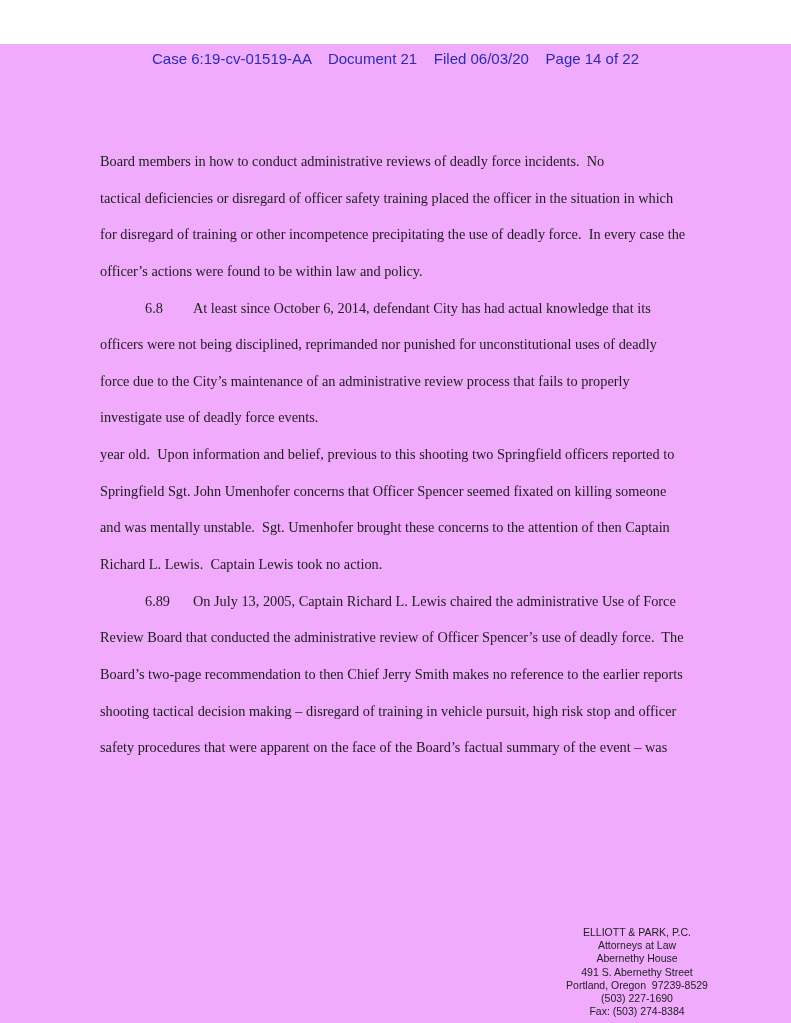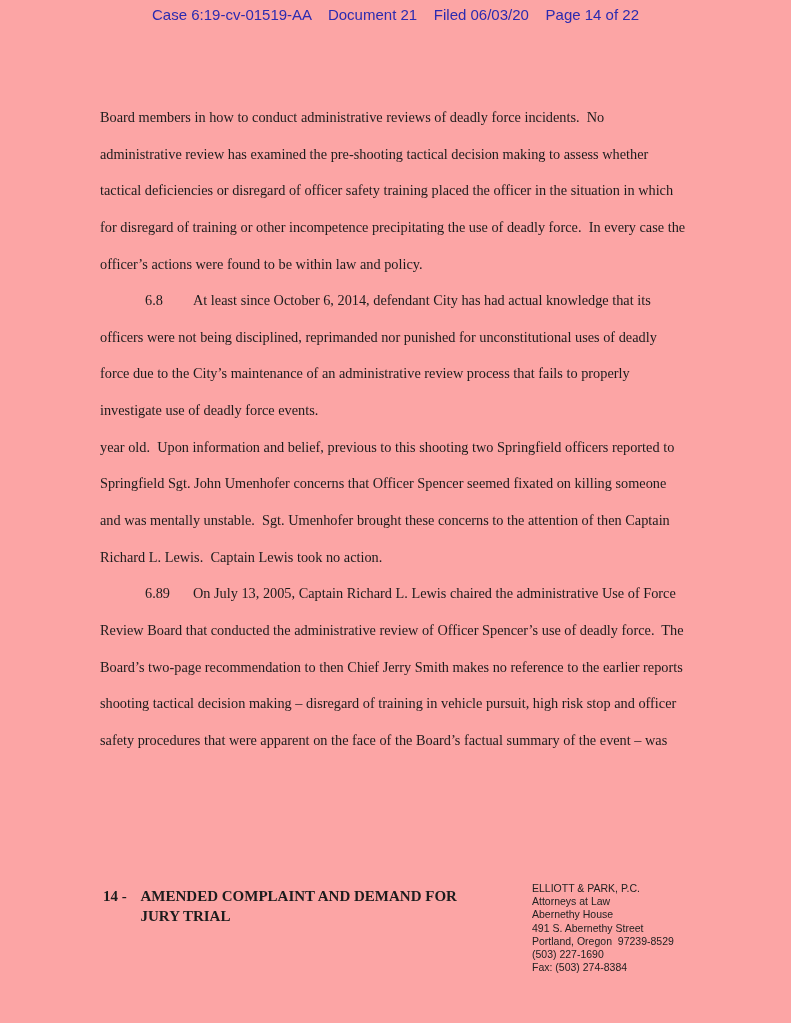--- a/index.html
+++ b/index.html
@@ -6,21 +6,22 @@
   html, body { background: #ffffff; }
   body {
     width: 791px; height: 1023px;
     position: relative;
     font-family: "Liberation Serif", serif;
     color: #1c1c1c;
     overflow: hidden;
   }
   .page {
     position: absolute; inset: 0;
-    background: #fca5a5;
+    background: #f0abfc;
+    margin-top: 44px;
   }
   .case-header {
     position: absolute;
     top: 6px; left: 0; width: 100%;
     text-align: center;
     font-family: "Liberation Sans", sans-serif;
     font-size: 15px;
     color: #2b2bb0;
     white-space: pre;
   }
@@ -47,38 +48,38 @@
     font-weight: bold;
     font-size: 15px;
     line-height: 20px;
   }
   .doc-footer-left .page-num { margin-right: 10px; white-space: pre; }
   .doc-footer-left .title-lines div { white-space: pre; }
   .doc-footer-right {
     position: absolute;
     left: 532px; top: 882px;
     width: 210px;
+    text-align: center;
     font-family: "Liberation Sans", sans-serif;
     font-size: 10.5px;
     line-height: 13.2px;
     color: #222;
   }
   .doc-footer-right div { white-space: pre; }
 </style>
 </head>
 <body>
 
 <div class="page">
 
   <div class="case-header" style="color: rgb(43, 43, 176);">Case 6:19-cv-01519-AA    Document 21    Filed 06/03/20    Page 14 of 22</div>
 
   <div class="doc-body">
       <div>
         <div class="line">Board members in how to conduct administrative reviews of deadly force incidents.  No</div>
-        <div class="line">administrative review has examined the pre-shooting tactical decision making to assess whether</div>
         <div class="line">tactical deficiencies or disregard of officer safety training placed the officer in the situation in which</div>
         <div class="line">for disregard of training or other incompetence precipitating the use of deadly force.  In every case the</div>
         <div class="line">officer’s actions were found to be within law and policy.</div>
       </div>
       <div>
         <div class="line first-line"><span class="par-number">6.8</span><span>At least since October 6, 2014, defendant City has had actual knowledge that its</span></div>
         <div class="line">officers were not being disciplined, reprimanded nor punished for unconstitutional uses of deadly</div>
         <div class="line">force due to the City’s maintenance of an administrative review process that fails to properly</div>
         <div class="line">investigate use of deadly force events.</div>
       </div>
@@ -90,27 +91,20 @@
       </div>
       <div>
         <div class="line first-line"><span class="par-number">6.89</span><span>On July 13, 2005, Captain Richard L. Lewis chaired the administrative Use of Force</span></div>
         <div class="line">Review Board that conducted the administrative review of Officer Spencer’s use of deadly force.  The</div>
         <div class="line">Board’s two-page recommendation to then Chief Jerry Smith makes no reference to the earlier reports</div>
         <div class="line">shooting tactical decision making – disregard of training in vehicle pursuit, high risk stop and officer</div>
         <div class="line">safety procedures that were apparent on the face of the Board’s factual summary of the event – was</div>
       </div>
     </div>
 
-  <div class="doc-footer-left">
-    <span class="page-num">14 - </span>
-    <span class="title-lines">
-      <div>AMENDED COMPLAINT AND DEMAND FOR</div>
-      <div>JURY TRIAL</div>
-    </span>
-  </div>
 
   <div class="doc-footer-right">
       <div>ELLIOTT &amp; PARK, P.C.</div>
       <div>Attorneys at Law</div>
       <div>Abernethy House</div>
       <div>491 S. Abernethy Street</div>
       <div>Portland, Oregon  97239-8529</div>
       <div>(503) 227-1690</div>
       <div>Fax: (503) 274-8384</div>
     </div>

